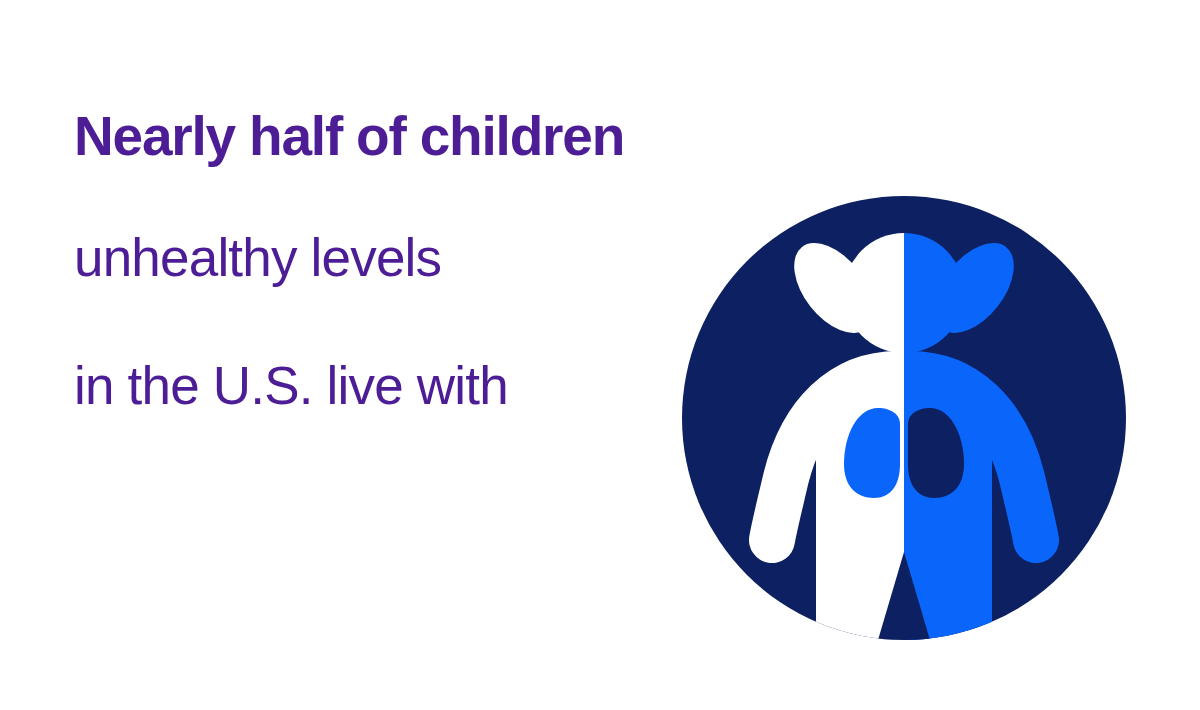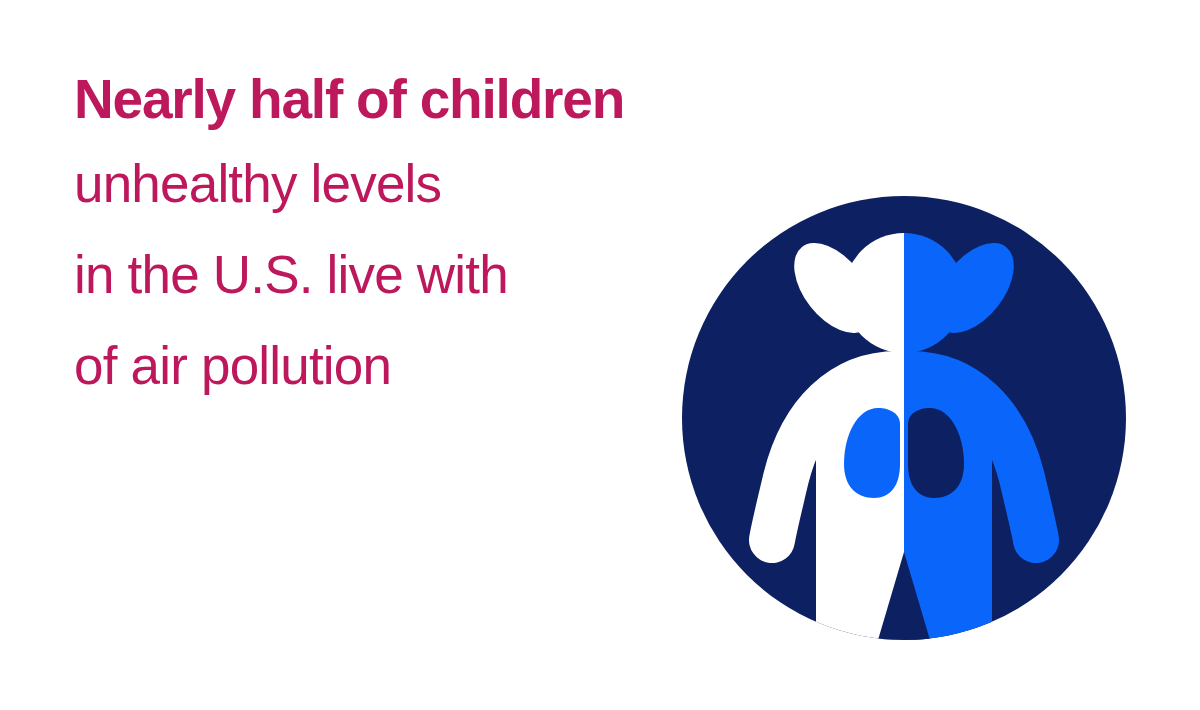--- a/index.html
+++ b/index.html
@@ -27,23 +27,24 @@
   
   #headline-block {
     position: absolute;
     left: 74px;
     top: 60px;
     width: 660px;
   }
 
   .line {
     display: block;
-    color: #be185d;
+    color: #4c1d95;
     letter-spacing: -0.5px;
     white-space: nowrap;
+    margin-top: 37px;
   }
 
   .line-1 {
     font-weight: 700;
     font-size: 55px;
     line-height: 78px;
     letter-spacing: -1.2px;
   }
 
   .line-2,
@@ -71,21 +72,20 @@
 </style>
 </head>
 <body>
 
 <div id="stage">
 
   <div id="headline-block">
     <span class="line line-1">Nearly half of children</span>
     <span class="line line-3">unhealthy levels</span>
     <span class="line line-2">in the U.S. live with</span>
-    <span class="line line-4">of air pollution</span>
   </div>
 
   <div id="illustration">
     <svg viewBox="0 0 444 444" xmlns="http://www.w3.org/2000/svg" aria-hidden="true">
 
       <defs>
         <clipPath id="circleClip">
           <circle cx="222" cy="222" r="222"></circle>
         </clipPath>
         <clipPath id="leftHalf">

